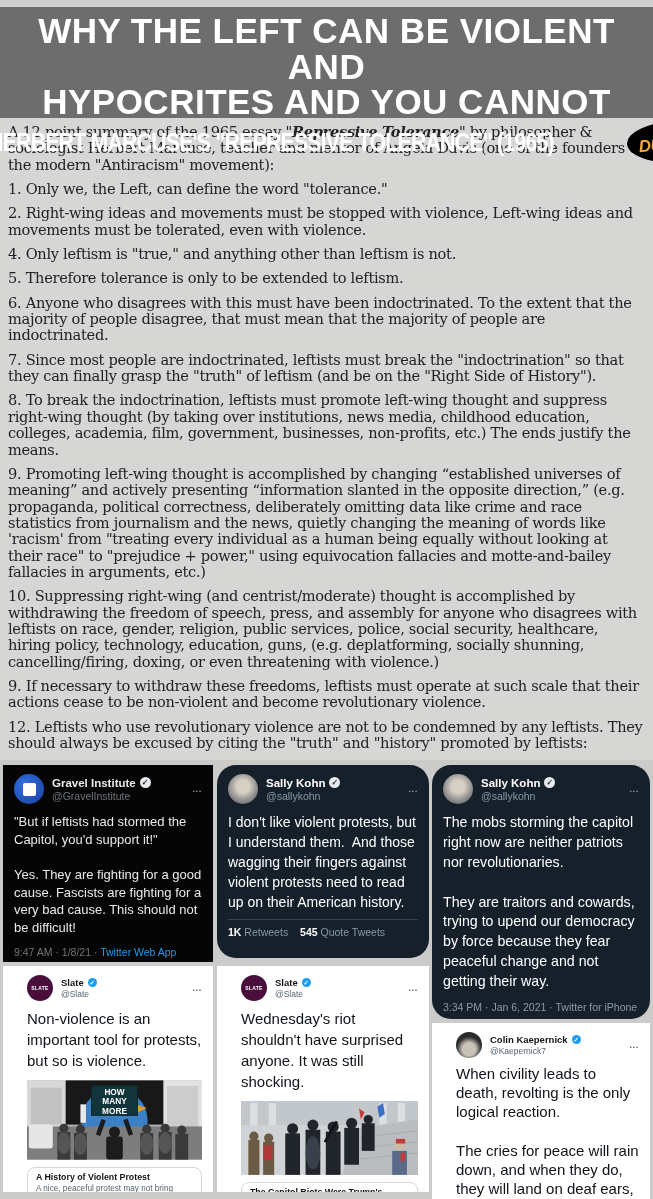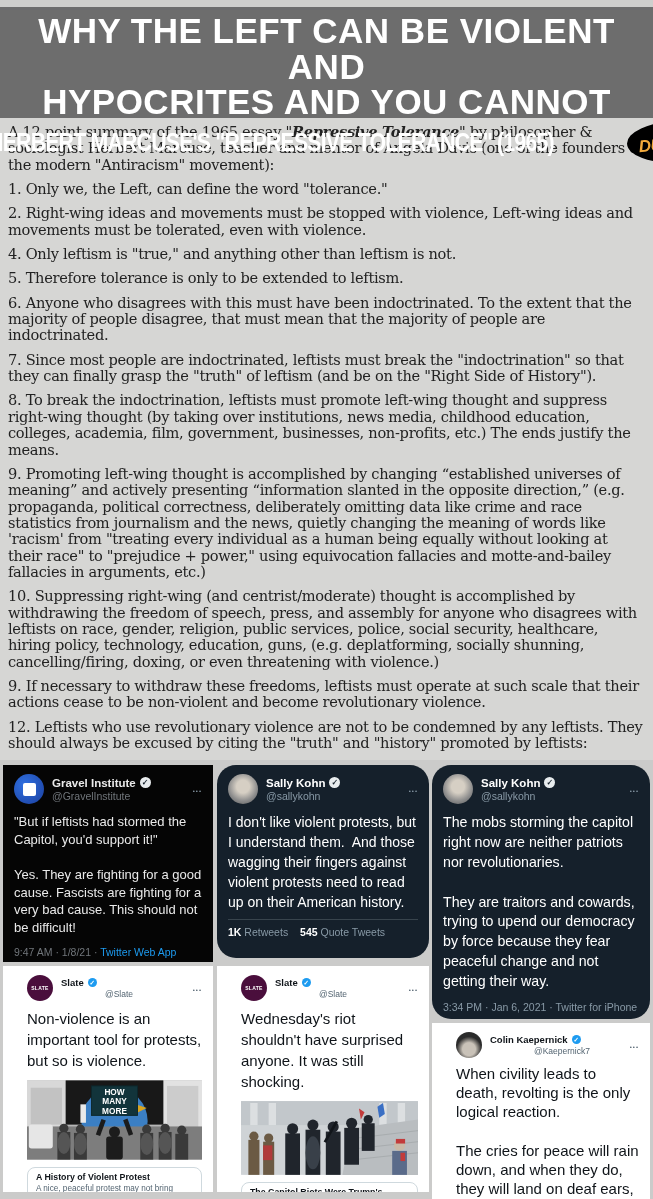--- a/index.html
+++ b/index.html
@@ -56,21 +56,21 @@
   .names{flex:1 1 auto;min-width:0;}
   .name{font-weight:700;font-size:11.5px;display:flex;align-items:center;}
   .light .name{font-size:9.5px;}
   .badge{display:inline-block;width:11px;height:11px;border-radius:50%;margin-left:4px;
          background:#1d9bf0;color:#fff;font-size:8px;line-height:11px;text-align:center;}
   .light .badge{width:9px;height:9px;font-size:6.5px;line-height:9px;}
   .black .badge,.dim .badge{background:#e8ecee;color:#15202b;}
   .badge::after{content:"✓";}
   .handle{font-size:10.5px;color:#8899a6;margin-top:1px;}
   .black .handle{color:#71767b;}
-  .light .handle{font-size:8.5px;color:#536471;margin-left:44px;}
+  .light .handle{font-size:8.5px;color:#536471;}
   .dots{color:#8899a6;font-size:12px;letter-spacing:1px;flex:0 0 auto;}
   .dots::after{content:"•••";font-size:6px;}
   .light .dots{color:#536471;}
 
   .tw-text{white-space:pre-wrap;font-size:13px;line-height:1.36;margin-top:9px;}
   #t-sally1 .tw-text{font-size:14px;line-height:1.42;}
   #t-sally2 .tw-text{font-size:14.2px;line-height:1.4;}
   .light .tw-text{font-size:15px;line-height:1.4;margin-top:7px;}
 
   .tw-time{font-size:10.5px;color:#8899a6;margin-top:9px;}

